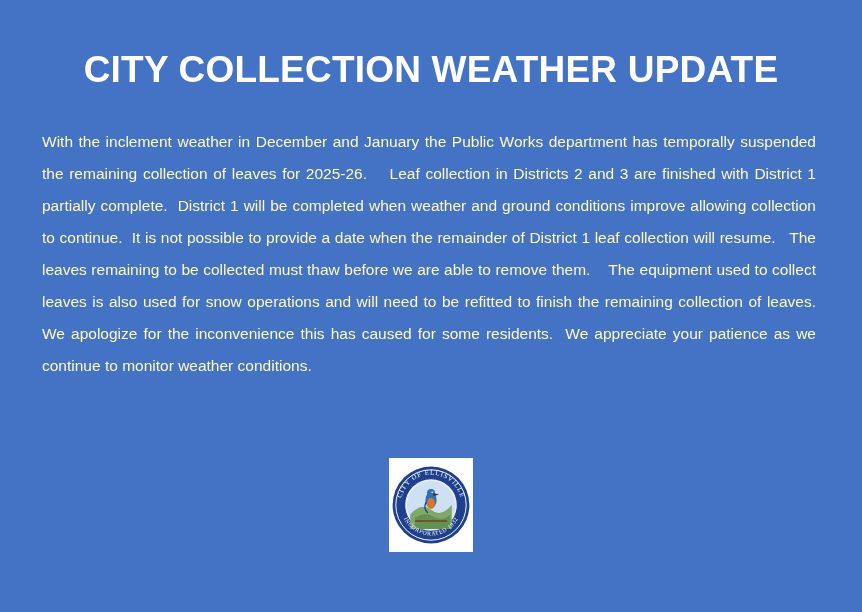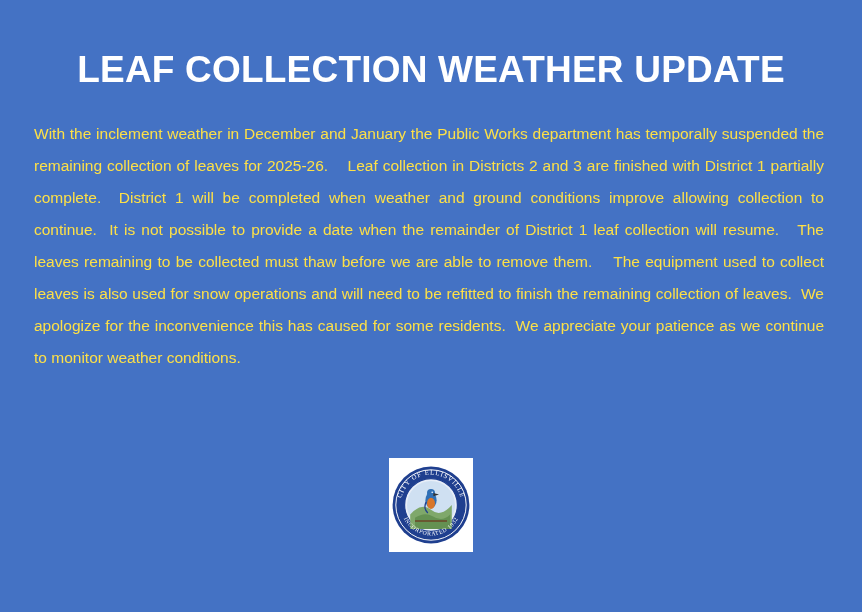--- a/index.html
+++ b/index.html
@@ -28,26 +28,26 @@
     letter-spacing: 0.2px;
     margin: 0;
     padding-top: 50px;
     line-height: 1.1;
   }
   .body-block {
     margin: 0 38px 0 34px;
     padding-top: 27px;
   }
   .body-text {
-    color: #fde047;
+    color: #fef9c3;
     font-size: 15.5px;
     line-height: 2.07;
     text-align: justify;
     text-justify: inter-word;
-    margin: 0;
+    margin: 8px;
     white-space: pre-wrap;
   }
   .signature {
     color: #ffffff;
     font-size: 15.5px;
     line-height: 1.6;
     margin: 16px 0 0 0;
   }
   .seal-wrap {
     position: absolute;
@@ -64,21 +64,21 @@
     width: 80px;
     height: 80px;
     display: block;
   }
 </style>
 </head>
 <body>
 
 <div class="page">
 
-  <h1 class="title">LEAF COLLECTION WEATHER UPDATE</h1>
+  <h1 class="title">CITY COLLECTION WEATHER UPDATE</h1>
 
   <div class="body-block">
     <p class="body-text">With the inclement weather in December and January the Public Works department has temporally suspended the remaining collection of leaves for 2025-26.    Leaf collection in Districts 2 and 3 are finished with District 1 partially complete.  District 1 will be completed when weather and ground conditions improve allowing collection to continue.  It is not possible to provide a date when the remainder of District 1 leaf collection will resume.   The leaves remaining to be collected must thaw before we are able to remove them.    The equipment used to collect leaves is also used for snow operations and will need to be refitted to finish the remaining collection of leaves.  We apologize for the inconvenience this has caused for some residents.  We appreciate your patience as we continue to monitor weather conditions.</p>
   </div>
 
   <div class="seal-wrap">
     <svg class="seal" viewBox="0 0 100 100">
       <circle cx="50" cy="50" r="48" fill="#1f3f8f"></circle>
       <circle cx="50" cy="50" r="44" fill="none" stroke="#ffffff" stroke-width="1.2"></circle>
       <circle cx="50" cy="50" r="33" fill="#e8eef8" stroke="#1f3f8f" stroke-width="1.5"></circle>

